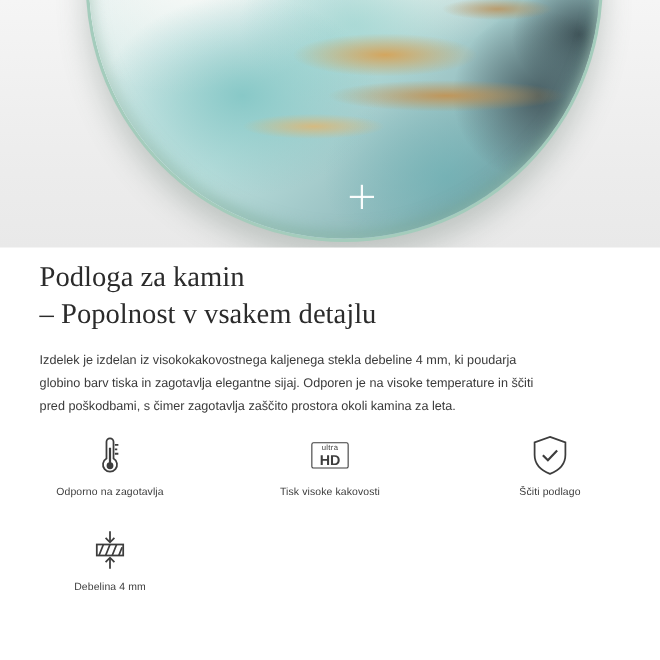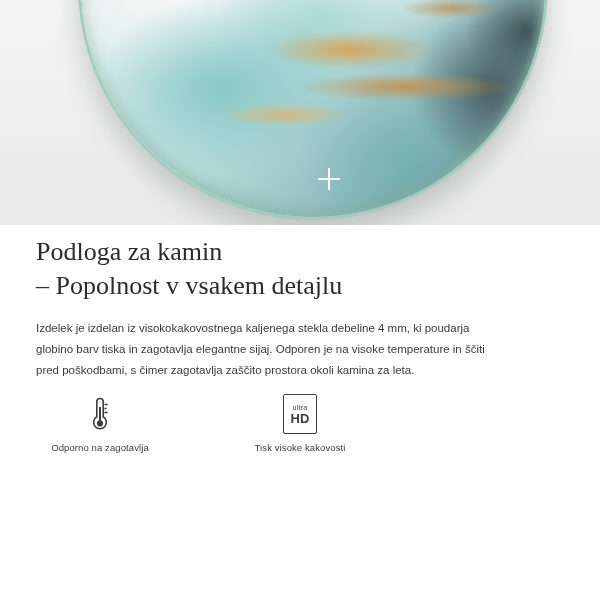--- a/index.html
+++ b/index.html
@@ -137,21 +137,21 @@
     color: #3d3d3d;
   }
   .feature .caption {
     margin-top: 6px;
     font-size: 9.5px;
     color: #3c3c3c;
     text-align: center;
     letter-spacing: 0.1px;
   }
   .ultrahd {
-    width: 34px; height: 40px;
+    width: 34px; height: 24px;
     border: 1.6px solid #3d3d3d;
     border-radius: 2px;
     display: flex;
     flex-direction: column;
     align-items: center;
     justify-content: center;
     line-height: 1;
   }
   .ultrahd .u1 { font-size: 7px; letter-spacing: 0.3px; }
   .ultrahd .u2 { font-size: 13px; font-weight: bold; margin-top: 1px; }
@@ -196,17 +196,39 @@
   <div class="feature">
     <div class="glyph">
       <div class="ultrahd">
         <span class="u1">ultra</span>
         <span class="u2">HD</span>
       </div>
     </div>
     <div class="caption">Tisk visoke kakovosti</div>
   </div>
 
-
-
-
+  <div class="feature">
+    <div class="glyph">
+      <svg width="34" height="40" viewBox="0 0 34 40" fill="none" stroke="#3d3d3d" stroke-width="1.6">
+        <path d="M17 3.2 31 8.2v11.3c0 8.1-5.8 14.2-14 17.3-8.2-3.1-14-9.2-14-17.3V8.2z"></path>
+        <path d="M10.5 19.8l4.6 4.6 8.4-8.8" stroke-width="2"></path>
+      </svg>
+    </div>
+    <div class="caption">Ščiti podlago</div>
+  </div>
+
+
+
+  <div class="feature">
+    <div class="glyph">
+      <svg width="34" height="38" viewBox="0 0 34 38" fill="none" stroke="#3d3d3d" stroke-width="1.6">
+        <line x1="17" y1="2" x2="17" y2="11"></line>
+        <path d="M13 8l4 4 4-4"></path>
+        <line x1="17" y1="36" x2="17" y2="27"></line>
+        <path d="M13 30l4-4 4 4"></path>
+        <rect x="5" y="14" width="24" height="10"></rect>
+        <path d="M7 24l4-10M13 24l4-10M19 24l4-10M25 24l3-7.5"></path>
+      </svg>
+    </div>
+    <div class="caption">Debelina 4 mm</div>
+  </div>
 
 </div>
 
 </body></html>

